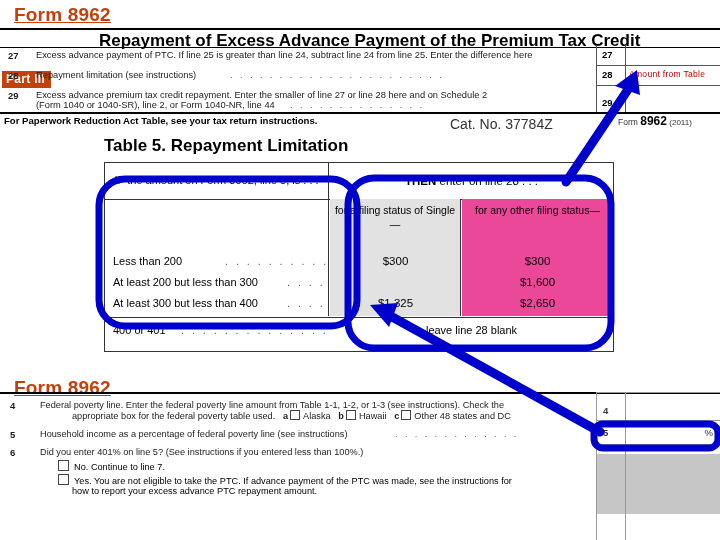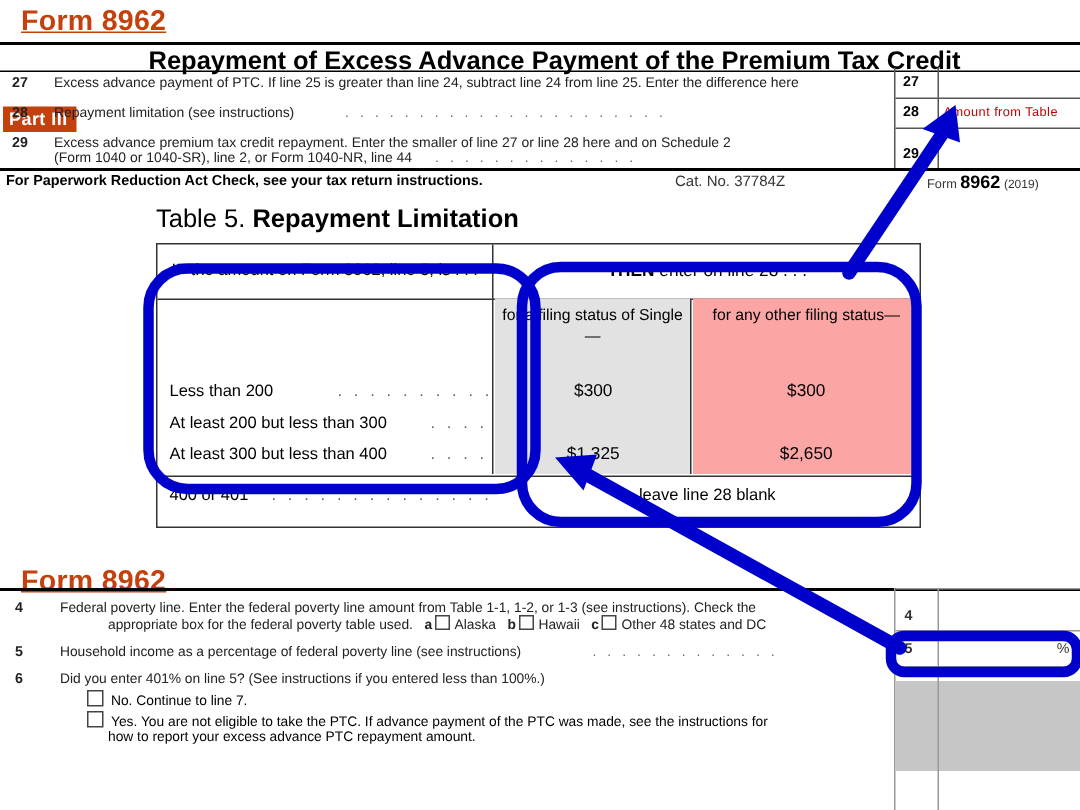--- a/index.html
+++ b/index.html
@@ -95,33 +95,33 @@
   .form-bottom-rule {
     position: absolute; left: 0; top: 84px; width: 720px;
     border-top: 2px solid #000;
   }
   .pra-notice {
     position: absolute; left: 4px; top: 87px;
     font-size: 9.6px; font-weight: bold; white-space: nowrap;
   }
   .cat-no {
     position: absolute; left: 450px; top: 88px;
-    font-size: 10px; color: #333; white-space: nowrap;
+    font-size: 14px; color: #333; white-space: nowrap;
   }
   .form-id {
     position: absolute; left: 618px; top: 86px;
     font-size: 8.5px; color: #333; white-space: nowrap;
   }
   .form-id b { font-size: 12px; color: #000; }
   .form-id .yr { font-size: 8px; }
 
   
   #table5 { position: absolute; left: 104px; top: 136px; width: 512px; }
   .t5-title { font-size: 17px; font-weight: bold; margin-bottom: 6px; white-space: nowrap; }
-  .t5-title .lt { font-weight: normal; margin-top: 28px; }
+  .t5-title .lt { font-weight: bold; margin-top: 28px; }
   .t5-box {
     position: relative;
     border: 1px solid #333; width: 510px; height: 190px; box-sizing: border-box;
     background: #fff;
   }
   .t5-hdr { position: absolute; left: 0; top: 0; right: 0; height: 36px; border-bottom: 1px solid #333; }
   .t5-ifhdr {
     position: absolute; left: 0; top: 0; width: 224px; height: 36px;
     display: flex; align-items: center; justify-content: center; text-align: center;
     font-size: 11px; line-height: 1.25; border-right: 1px solid #333;
@@ -132,21 +132,21 @@
     display: flex; align-items: center; justify-content: center;
     font-size: 11.5px;
   }
   .t5-sub { position: absolute; left: 225px; top: 36px; right: 0; height: 117px; }
   .t5-sub-a, .t5-sub-b {
     position: absolute; top: 0; height: 117px;
     font-size: 10.5px; line-height: 1.3; text-align: center;
     box-sizing: border-box; padding-top: 5px;
   }
   .t5-sub-a { left: 0; width: 131px; background: #e2e2e2; border-right: 1px solid #333; }
-  .t5-sub-b { left: 132px; right: 0; background: #fca5a5; }
+  .t5-sub-b { left: 132px; right: 0; background: #ec4899; }
   .t5-ifbody {
     position: absolute; left: 0; top: 36px; width: 224px; height: 117px;
     border-right: 1px solid #333; box-sizing: border-box;
   }
   .t5-row { position: absolute; left: 0; right: 0; height: 21px; font-size: 11px; }
   .t5-row .lbl { position: absolute; left: 8px; top: 2px; white-space: nowrap; }
   .t5-vals { position: absolute; left: 225px; top: 0; right: 0; height: 21px; }
   .t5-val { position: absolute; top: 2px; font-size: 11.5px; text-align: center; }
   .t5-val.a { left: 0; width: 131px; }
   .t5-val.b { left: 132px; right: 0; }
@@ -232,26 +232,26 @@
         <span class="n">28</span>
         <span class="amt-note">Amount from Table</span>
       </div>
       <div class="amt-cell" style="top:40px;height:27px;border-bottom:none;">
         <span class="sep"></span>
         <span class="n" style="top:12px;">29</span>
       </div>
     </div>
 
     <div class="form-bottom-rule"></div>
-    <div class="pra-notice">For Paperwork Reduction Act Check, see your tax return instructions.</div>
+    <div class="pra-notice">For Paperwork Reduction Act Table, see your tax return instructions.</div>
     <div class="cat-no">Cat. No. 37784Z</div>
     <div class="form-id">
       <span>Form</span>
       <b>8962</b>
-      <span class="yr">(2019)</span>
+      <span class="yr">(2011)</span>
     </div>
   </div>
 
   <div id="table5">
     <div class="t5-title">
       <span class="lt">Table 5.</span>
       <span>Repayment Limitation</span>
     </div>
 
     <div class="t5-box">
@@ -282,20 +282,21 @@
           <span class="lbl">At least 300 but less than 400</span>
           <span class="lbl leader" style="left:182px;">. . . .</span>
         </div>
       </div>
 
       <div class="t5-vals" style="top:90px;">
         <span class="t5-val a">$300</span>
         <span class="t5-val b">$300</span>
       </div>
       <div class="t5-vals" style="top:111px;">
+        <span class="t5-val b">$1,600</span>
       </div>
       <div class="t5-vals" style="top:132px;">
         <span class="t5-val a">$1,325</span>
         <span class="t5-val b">$2,650</span>
       </div>
 
       <div class="t5-last">
         <span class="lbl">400 or 401</span>
         <span class="lbl leader" style="left:76px;">. . . . . . . . . . . . . .</span>
         <span class="blank">leave line 28 blank</span>

